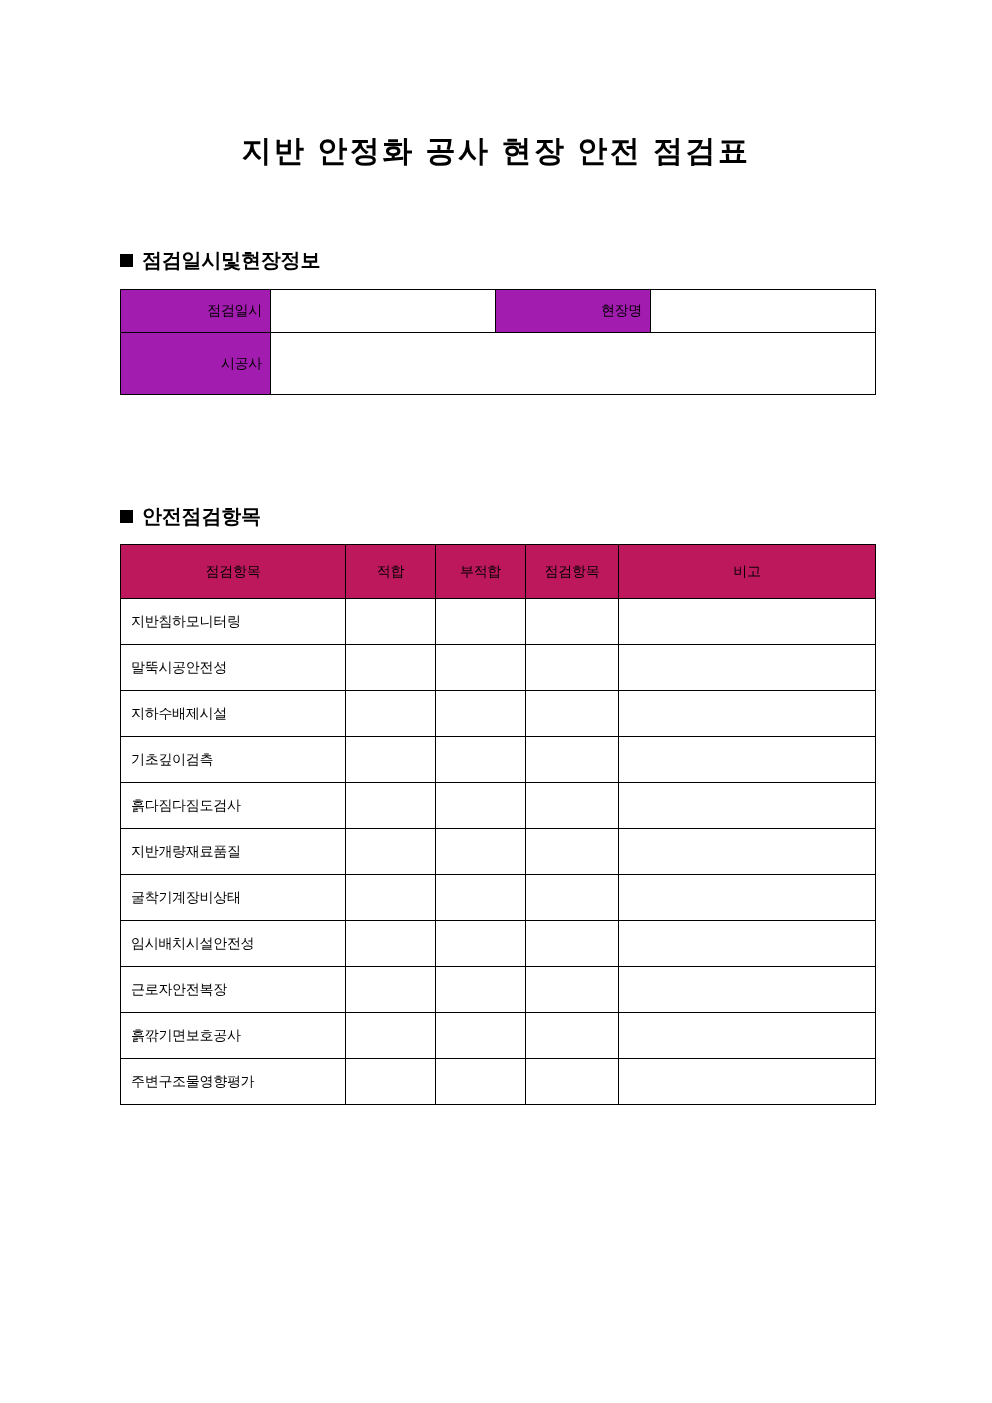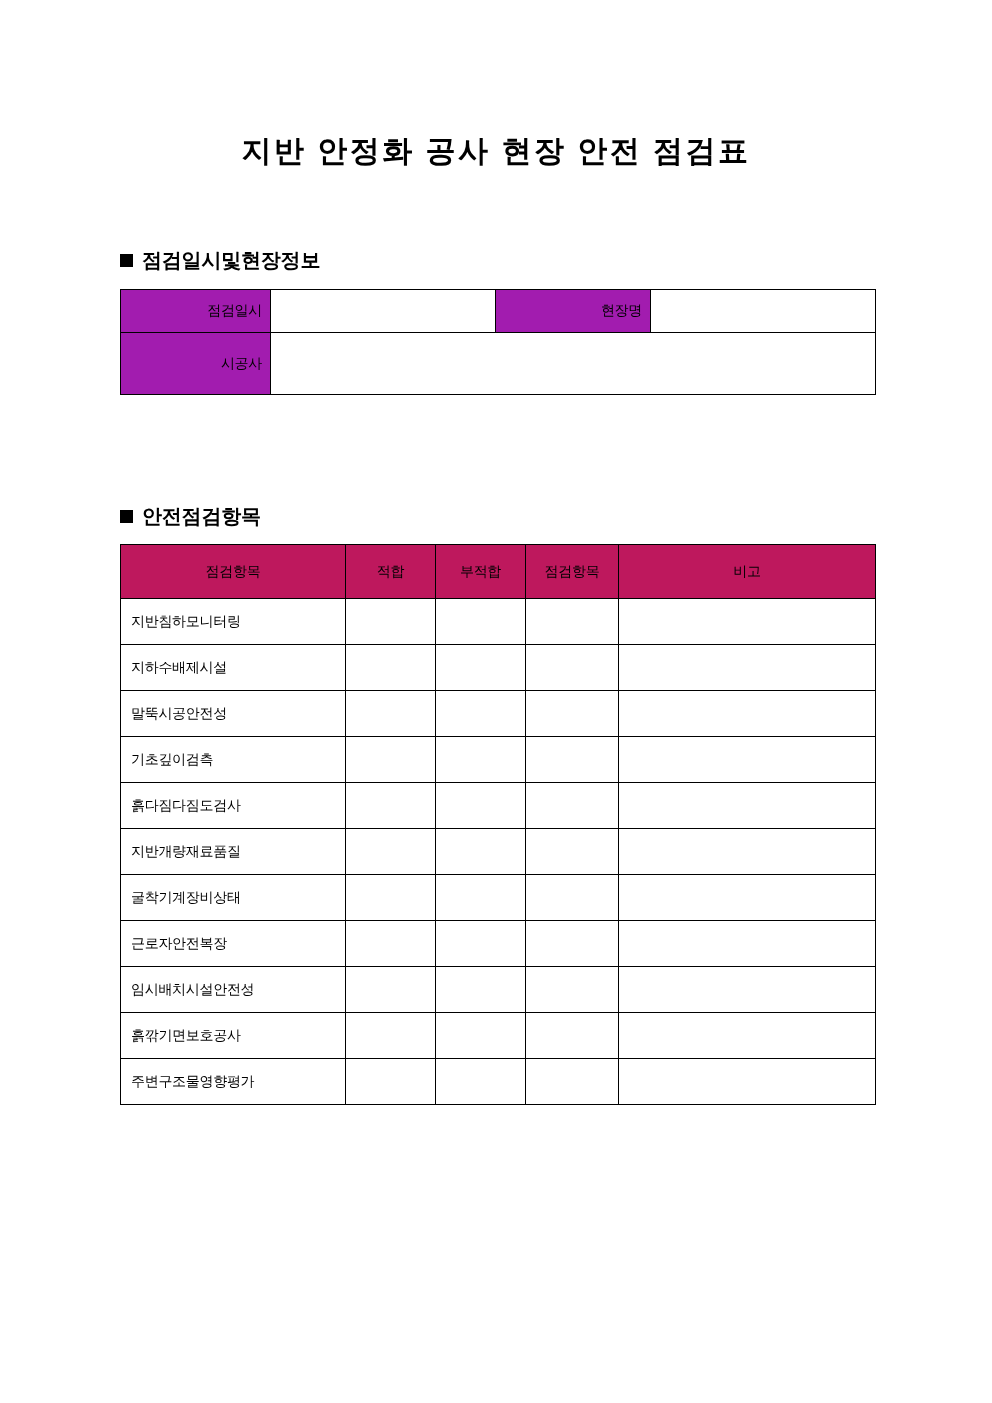--- a/index.html
+++ b/index.html
@@ -168,34 +168,34 @@
     </thead>
     <tbody id="checklist-body">
         <tr>
           <td class="item-cell">지반침하모니터링</td>
           <td class="mark-cell"></td>
           <td class="mark-cell"></td>
           <td class="mark-cell"></td>
           <td class="remark-cell"></td>
         </tr>
         <tr>
+          <td class="item-cell">말뚝시공안전성</td>
+          <td class="mark-cell"></td>
+          <td class="mark-cell"></td>
+          <td class="mark-cell"></td>
+          <td class="remark-cell"></td>
+        </tr>
+        <tr>
           <td class="item-cell">지하수배제시설</td>
           <td class="mark-cell"></td>
           <td class="mark-cell"></td>
           <td class="mark-cell"></td>
           <td class="remark-cell"></td>
         </tr>
         <tr>
-          <td class="item-cell">말뚝시공안전성</td>
-          <td class="mark-cell"></td>
-          <td class="mark-cell"></td>
-          <td class="mark-cell"></td>
-          <td class="remark-cell"></td>
-        </tr>
-        <tr>
           <td class="item-cell">기초깊이검측</td>
           <td class="mark-cell"></td>
           <td class="mark-cell"></td>
           <td class="mark-cell"></td>
           <td class="remark-cell"></td>
         </tr>
         <tr>
           <td class="item-cell">흙다짐다짐도검사</td>
           <td class="mark-cell"></td>
           <td class="mark-cell"></td>
@@ -210,28 +210,28 @@
           <td class="remark-cell"></td>
         </tr>
         <tr>
           <td class="item-cell">굴착기계장비상태</td>
           <td class="mark-cell"></td>
           <td class="mark-cell"></td>
           <td class="mark-cell"></td>
           <td class="remark-cell"></td>
         </tr>
         <tr>
+          <td class="item-cell">임시배치시설안전성</td>
+          <td class="mark-cell"></td>
+          <td class="mark-cell"></td>
+          <td class="mark-cell"></td>
+          <td class="remark-cell"></td>
+        </tr>
+        <tr>
           <td class="item-cell">근로자안전복장</td>
-          <td class="mark-cell"></td>
-          <td class="mark-cell"></td>
-          <td class="mark-cell"></td>
-          <td class="remark-cell"></td>
-        </tr>
-        <tr>
-          <td class="item-cell">임시배치시설안전성</td>
           <td class="mark-cell"></td>
           <td class="mark-cell"></td>
           <td class="mark-cell"></td>
           <td class="remark-cell"></td>
         </tr>
         <tr>
           <td class="item-cell">흙깎기면보호공사</td>
           <td class="mark-cell"></td>
           <td class="mark-cell"></td>
           <td class="mark-cell"></td>

